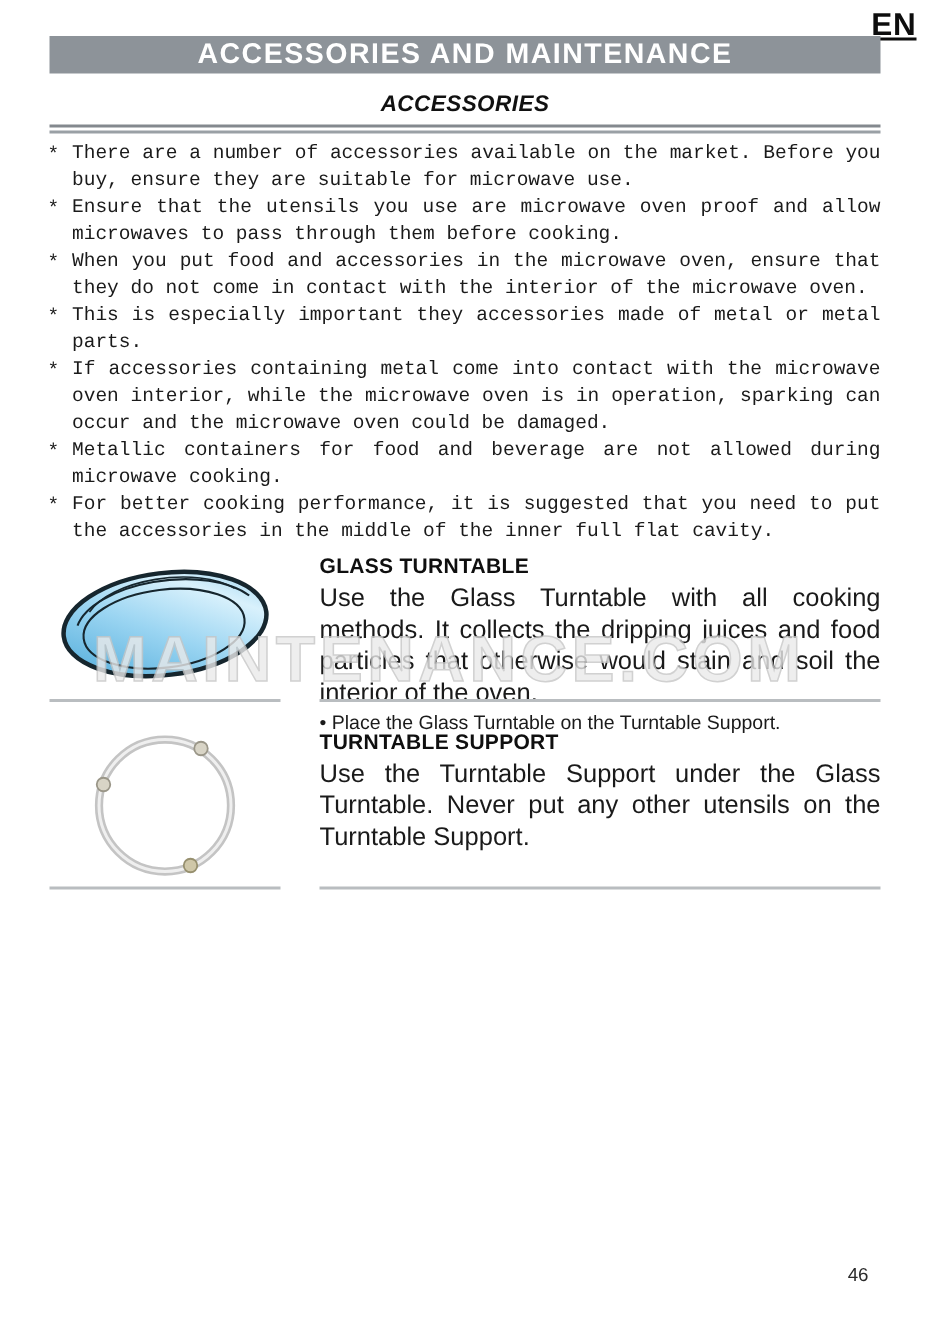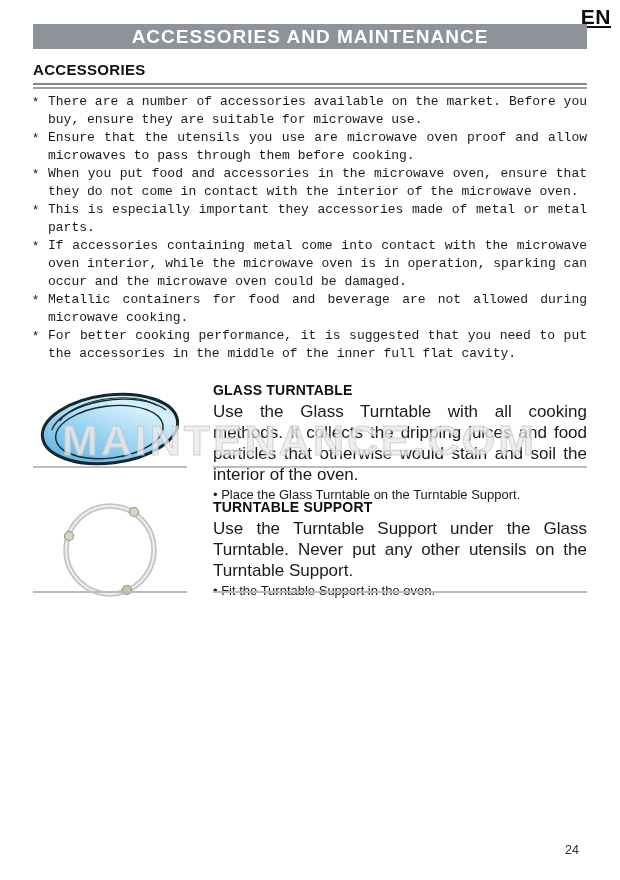--- a/index.html
+++ b/index.html
@@ -47,25 +47,26 @@
     font-weight: 700;
     letter-spacing: 1px;
     white-space: nowrap;
   }
 
   .subtitle {
     position: absolute;
     top: 61px;
     left: 33px;
     width: 554px;
-    text-align: left;
+    text-align: center;
     font-size: 15px;
     font-weight: 700;
     letter-spacing: 0.3px;
     color: #111;
+    font-style: italic;
   }
 
   .double-rule {
     position: absolute;
     top: 83px;
     left: 33px;
     width: 554px;
     height: 6px;
     border-top: 2px solid #84898e;
     border-bottom: 2px solid #9aa0a5;
@@ -101,21 +102,20 @@
     position: absolute;
     left: 33px;
     width: 554px;
   }
   .section-1 { top: 366px; height: 99px; }
   .section-2 { top: 483px; height: 108px; }
   .section-grid {
     display: flex;
     gap: 26px;
     height: 100%;
-    margin-top: 13px;
   }
   .section-figure {
     flex: 0 0 154px;
     display: flex;
     align-items: center;
     justify-content: center;
   }
   .section-textcol { flex: 1; }
   .section-heading {
     font-size: 14px;
@@ -268,27 +268,26 @@
           <circle cx="52" cy="52" r="44" fill="none" stroke="#c4c4c4" stroke-width="5.5"></circle>
           <circle cx="52" cy="52" r="44" fill="none" stroke="#efefef" stroke-width="2"></circle>
           <circle cx="11" cy="38" r="4.5" fill="#d8d4c6" stroke="#9a9688" stroke-width="1.2"></circle>
           <circle cx="76" cy="14" r="4.5" fill="#d8d4c6" stroke="#9a9688" stroke-width="1.2"></circle>
           <circle cx="69" cy="92" r="4.5" fill="#cfc7a8" stroke="#97906f" stroke-width="1.2"></circle>
         </svg>
       </div>
       <div class="section-textcol">
         <div class="section-heading">TURNTABLE SUPPORT</div>
         <div class="section-body">Use the Turntable Support under the Glass Turntable. Never put any other utensils on the Turntable Support.</div>
-        <div class="section-bullet">• Fit the Turntable Support in the oven.</div>
       </div>
     </div>
   </div>
 
   <div class="divider-row divider-row-2">
     <div class="divider-seg-left"></div>
     <div class="divider-seg-right"></div>
   </div>
 
   <div class="watermark">MAINTENANCE.COM</div>
 
-  <div class="page-number">24</div>
+  <div class="page-number">46</div>
 
 </div>
 
 </body></html>

